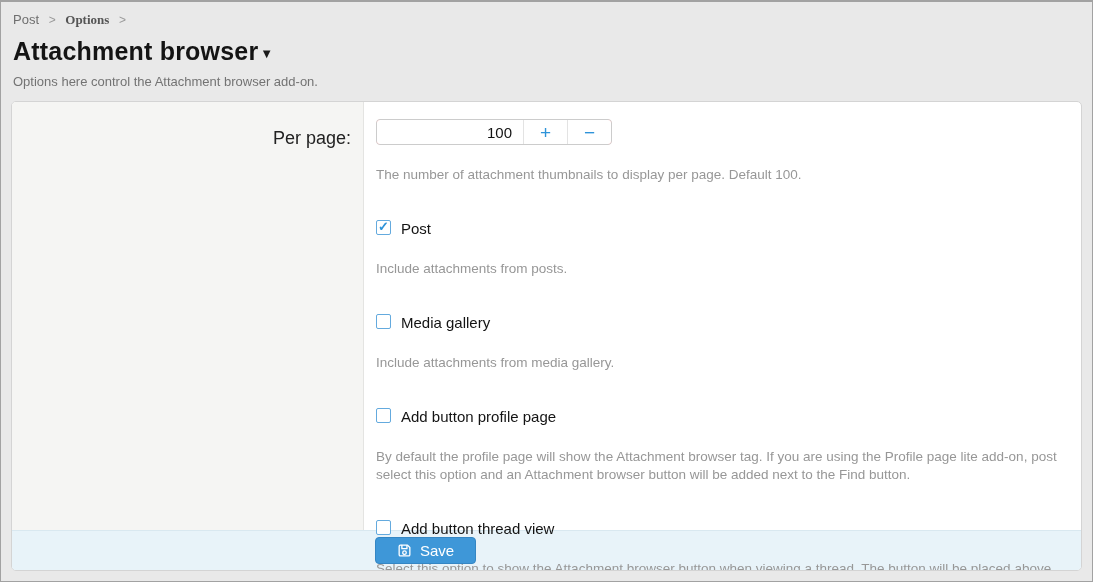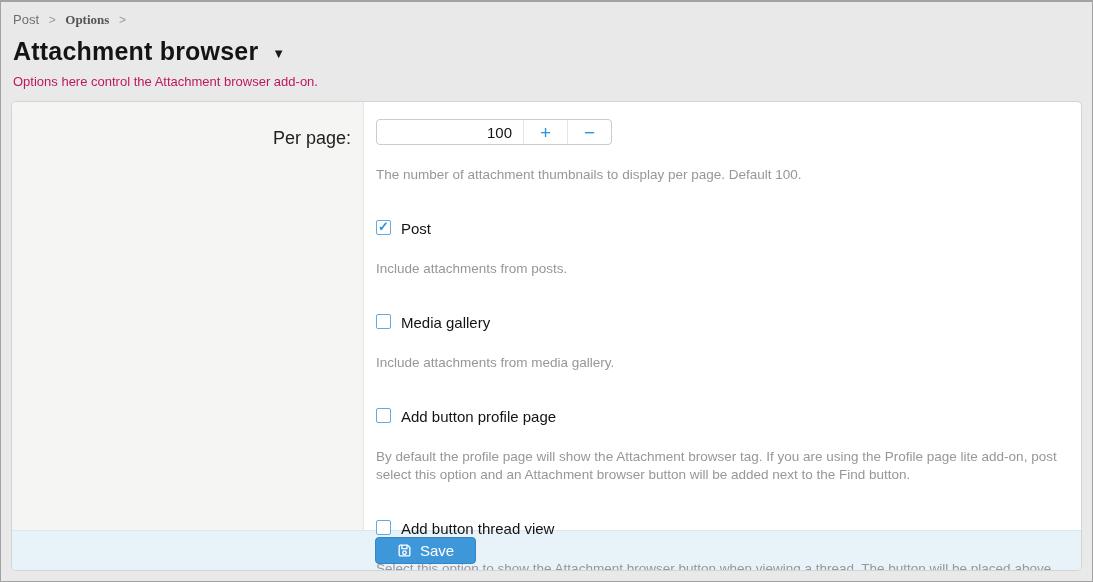--- a/index.html
+++ b/index.html
@@ -19,25 +19,25 @@
   
   .header { padding: 10px 12px 0 12px; }
   .breadcrumb { font-size: 13px; color: #757575; }
   .breadcrumb a { color: #6f6f6f; text-decoration: none; cursor: pointer; }
   .breadcrumb a.bold { font-weight: bold; color: #555; font-family: Liberation Serif, serif; }
   .crumb-sep { color: #9a9a9a; font-size: 12px; margin: 0 6px; }
   .page-title {
     margin-top: 9px;
     font-size: 25px; font-weight: bold; color: #141414;
     letter-spacing: 0.2px;
-    display: inline-flex; align-items: center; gap: 14px;
+    display: inline-flex; align-items: center; gap: 2px;
     cursor: pointer;
   }
   .title-caret { font-size: 13px; color: #1a1a1a; padding-top: 4px; }
-  .subtitle { margin-top: 8px; font-size: 13px; color: #be185d; }
+  .subtitle { margin-top: 8px; font-size: 13px; color: #737373; }
 
   
   .panel {
     margin: 12px 10px 0 10px;
     background: #ffffff;
     border: 1px solid #d4d4d4;
     border-radius: 5px;
     overflow: hidden;
   }
   .panel-body { display: flex; height: 428px; }

